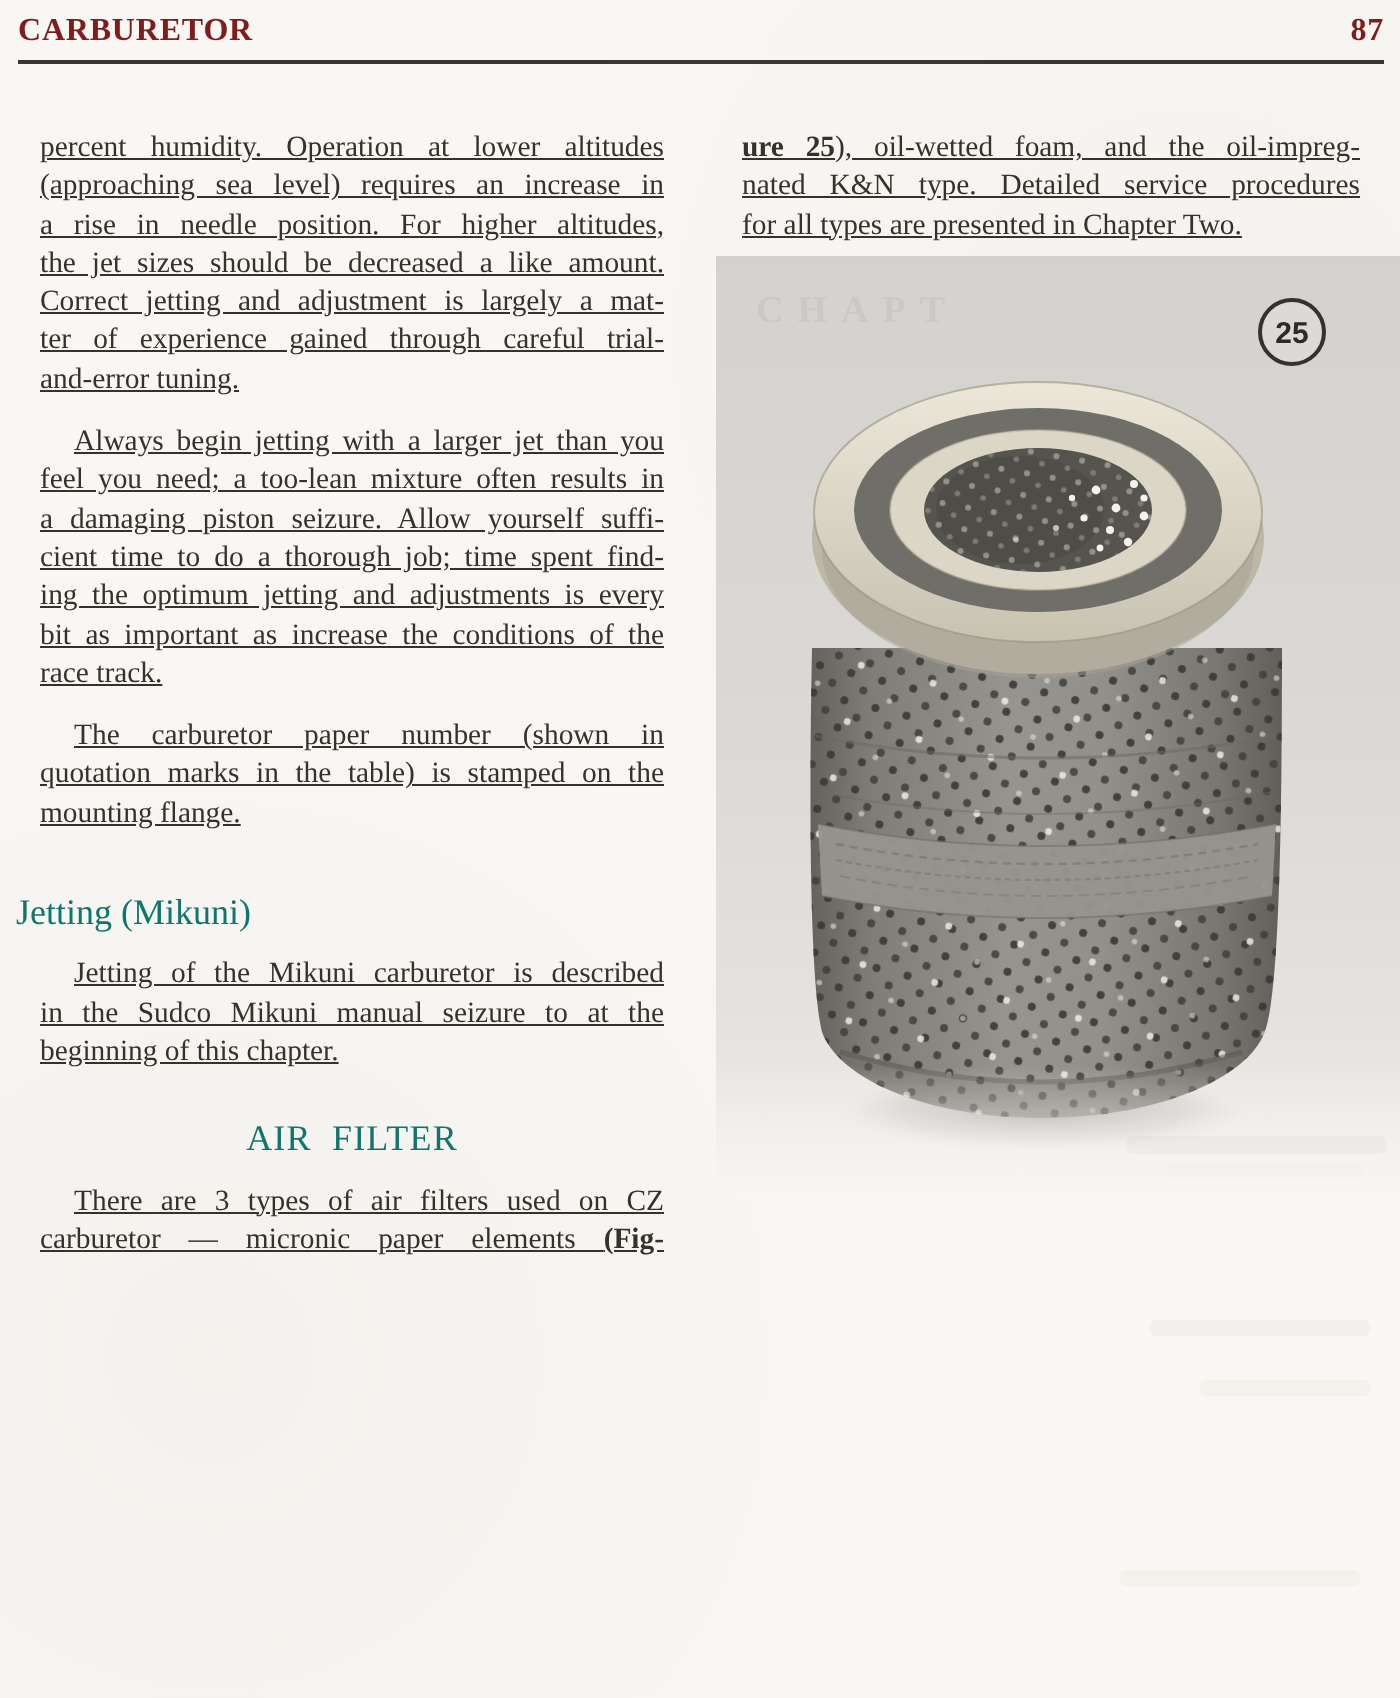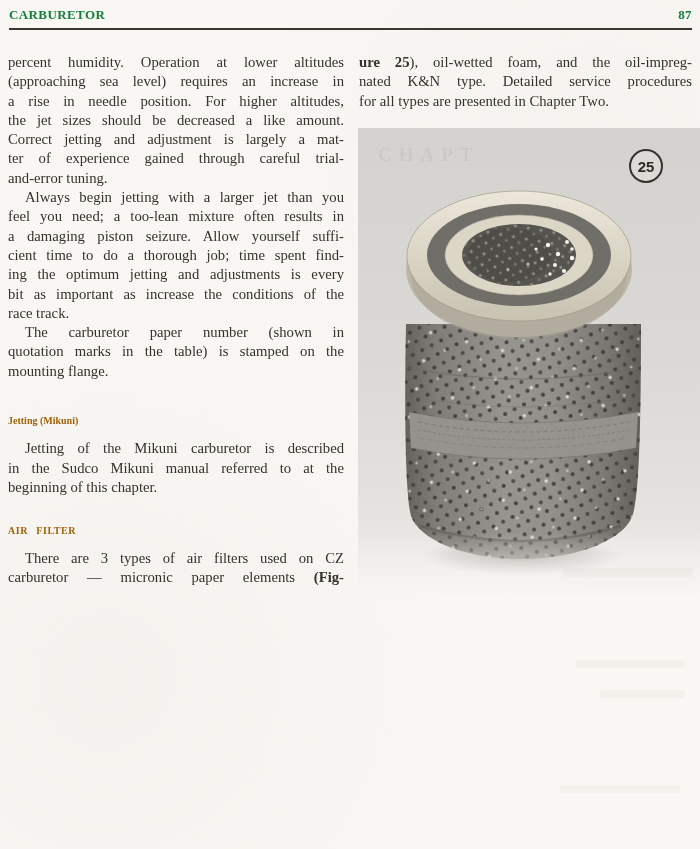--- a/index.html
+++ b/index.html
@@ -12,36 +12,36 @@
   
   body::before{
     content:"";position:absolute;inset:0;pointer-events:none;
     background:
       radial-gradient(circle at 15% 80%, rgba(120,115,105,0.04), transparent 40%),
       radial-gradient(circle at 85% 20%, rgba(120,115,105,0.03), transparent 40%);
   }
   .header{
     position:absolute;left:9px;right:8px;top:7px;
     display:flex;justify-content:space-between;align-items:flex-end;
-    font-weight:bold;font-size:13px;letter-spacing:0.4px;color:#15803d;
+    font-weight:bold;font-size:16px;letter-spacing:0.4px;color:#7f1d1d;
     border-bottom:2.5px solid #3a3732;padding-bottom:5px;
   }
   .col{position:absolute;top:53px;font-size:14.7px;}
   #col-left{left:8px;width:336px;}
   #col-right{left:359px;width:333px;}
-  .para{margin:0;}
+  .para{margin:12px;text-decoration:underline;}
   .line{
     line-height:19.3px;
     text-align:justify;text-align-last:justify;
   }
   .line.last{text-align-last:left;}
   .line.indent{text-indent:17px;}
   .b{font-weight:bold;}
-  .subhead{font-weight:bold;font-size:10px;line-height:19.3px;margin:30px 0 9px;color:#a16207;}
-  .subhead.center{margin:24px 0 8px;word-spacing:5px;letter-spacing:0.6px;}
+  .subhead{font-weight:normal;font-size:18px;line-height:19.3px;margin:30px 0 9px;color:#0f766e;}
+  .subhead.center{text-align:center;margin:24px 0 8px;word-spacing:5px;letter-spacing:0.6px;}
   .photo{position:absolute;left:358px;top:128px;width:270px;height:470px;}
   .smudge{position:absolute;background:#8a877f;border-radius:3px;pointer-events:none;}
 </style>
 </head>
 <body>
 
 <div class="header">
   <span>CARBURETOR</span>
   <span>87</span>
 </div>
@@ -66,21 +66,21 @@
       <div class="line last">race track.</div>
     </div>
     <div class="para">
       <div class="line indent">The carburetor paper number (shown in</div>
       <div class="line">quotation marks in the table) is stamped on the</div>
       <div class="line last">mounting flange.</div>
     </div>
     <div class="subhead">Jetting (Mikuni)</div>
     <div class="para">
       <div class="line indent">Jetting of the Mikuni carburetor is described</div>
-      <div class="line">in the Sudco Mikuni manual referred to at the</div>
+      <div class="line">in the Sudco Mikuni manual seizure to at the</div>
       <div class="line last">beginning of this chapter.</div>
     </div>
     <div class="subhead center">AIR FILTER</div>
     <div class="para">
       <div class="line indent">There are 3 types of air filters used on CZ</div>
       <div class="line"><span>carburetor — micronic paper elements </span><span class="b">(Fig-</span></div>
     </div>
   </div>
 <div class="col" id="col-right">
     <div class="para">

